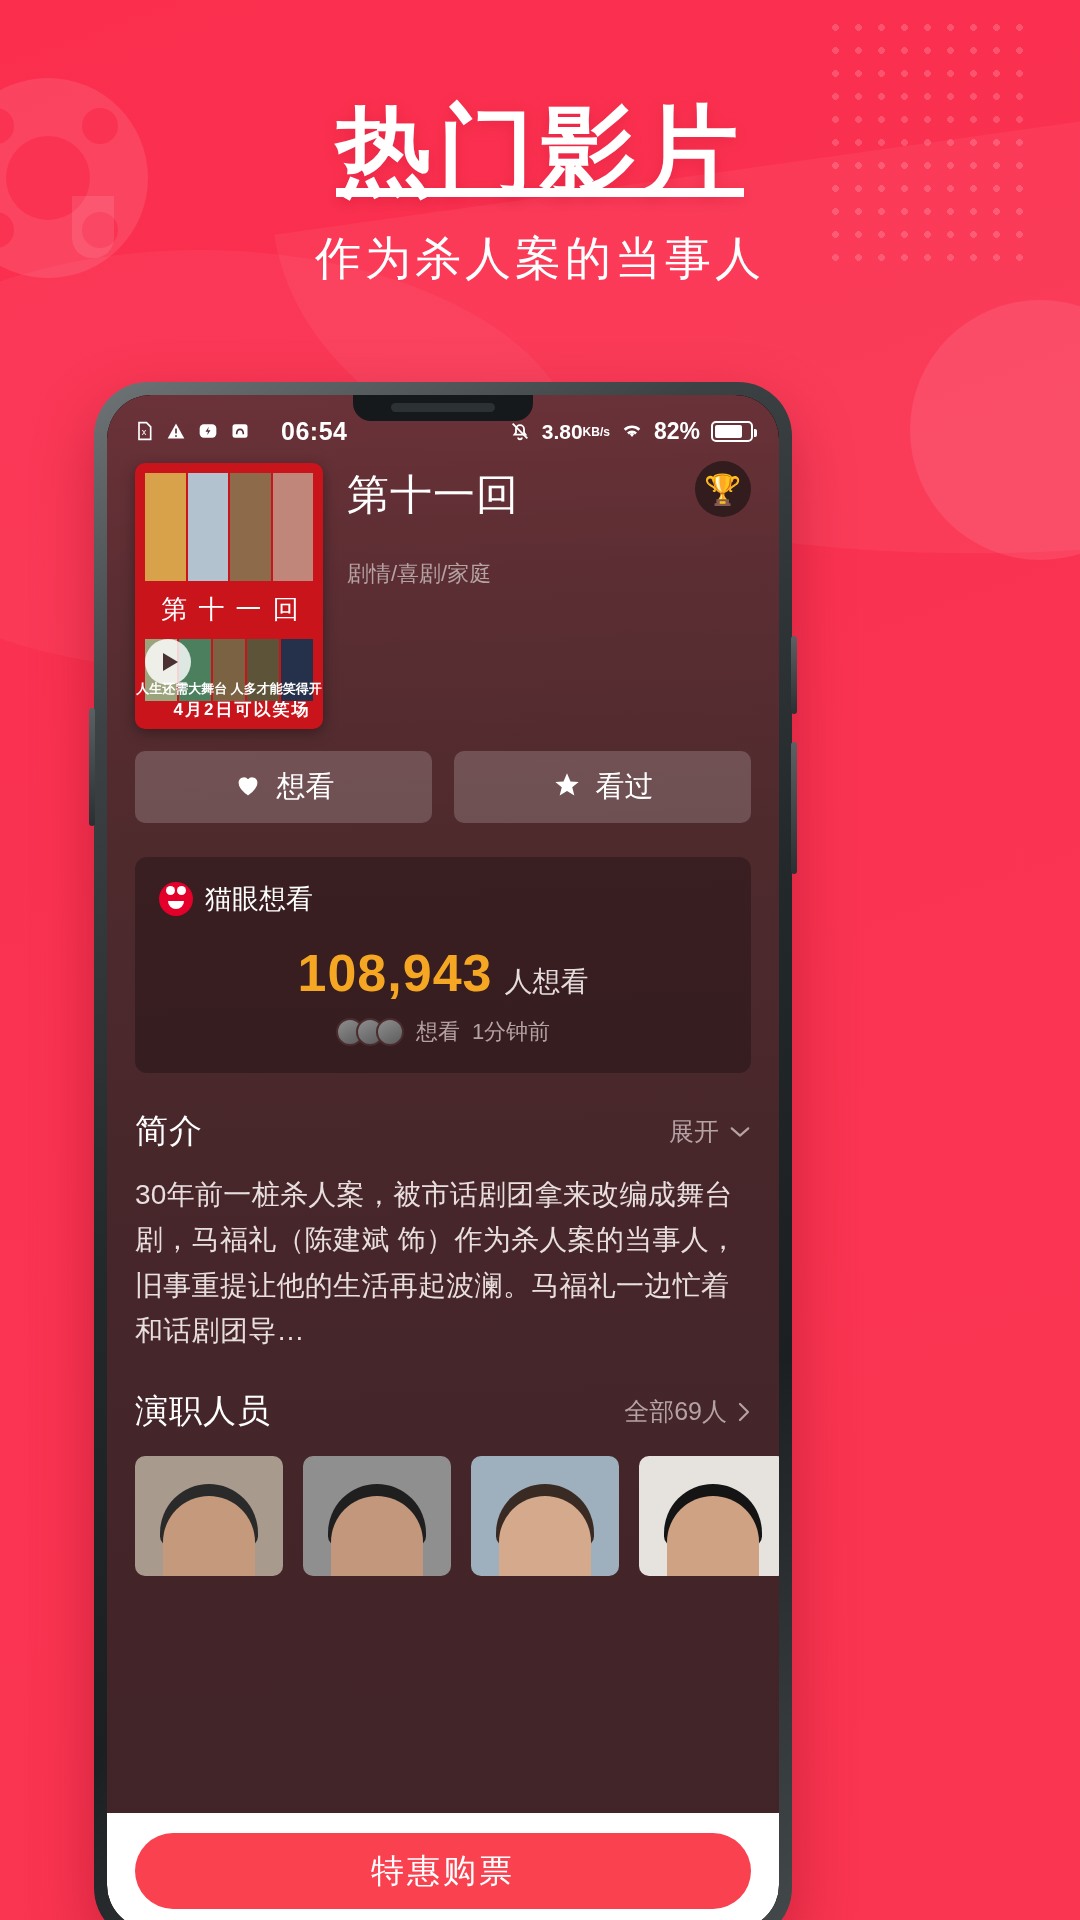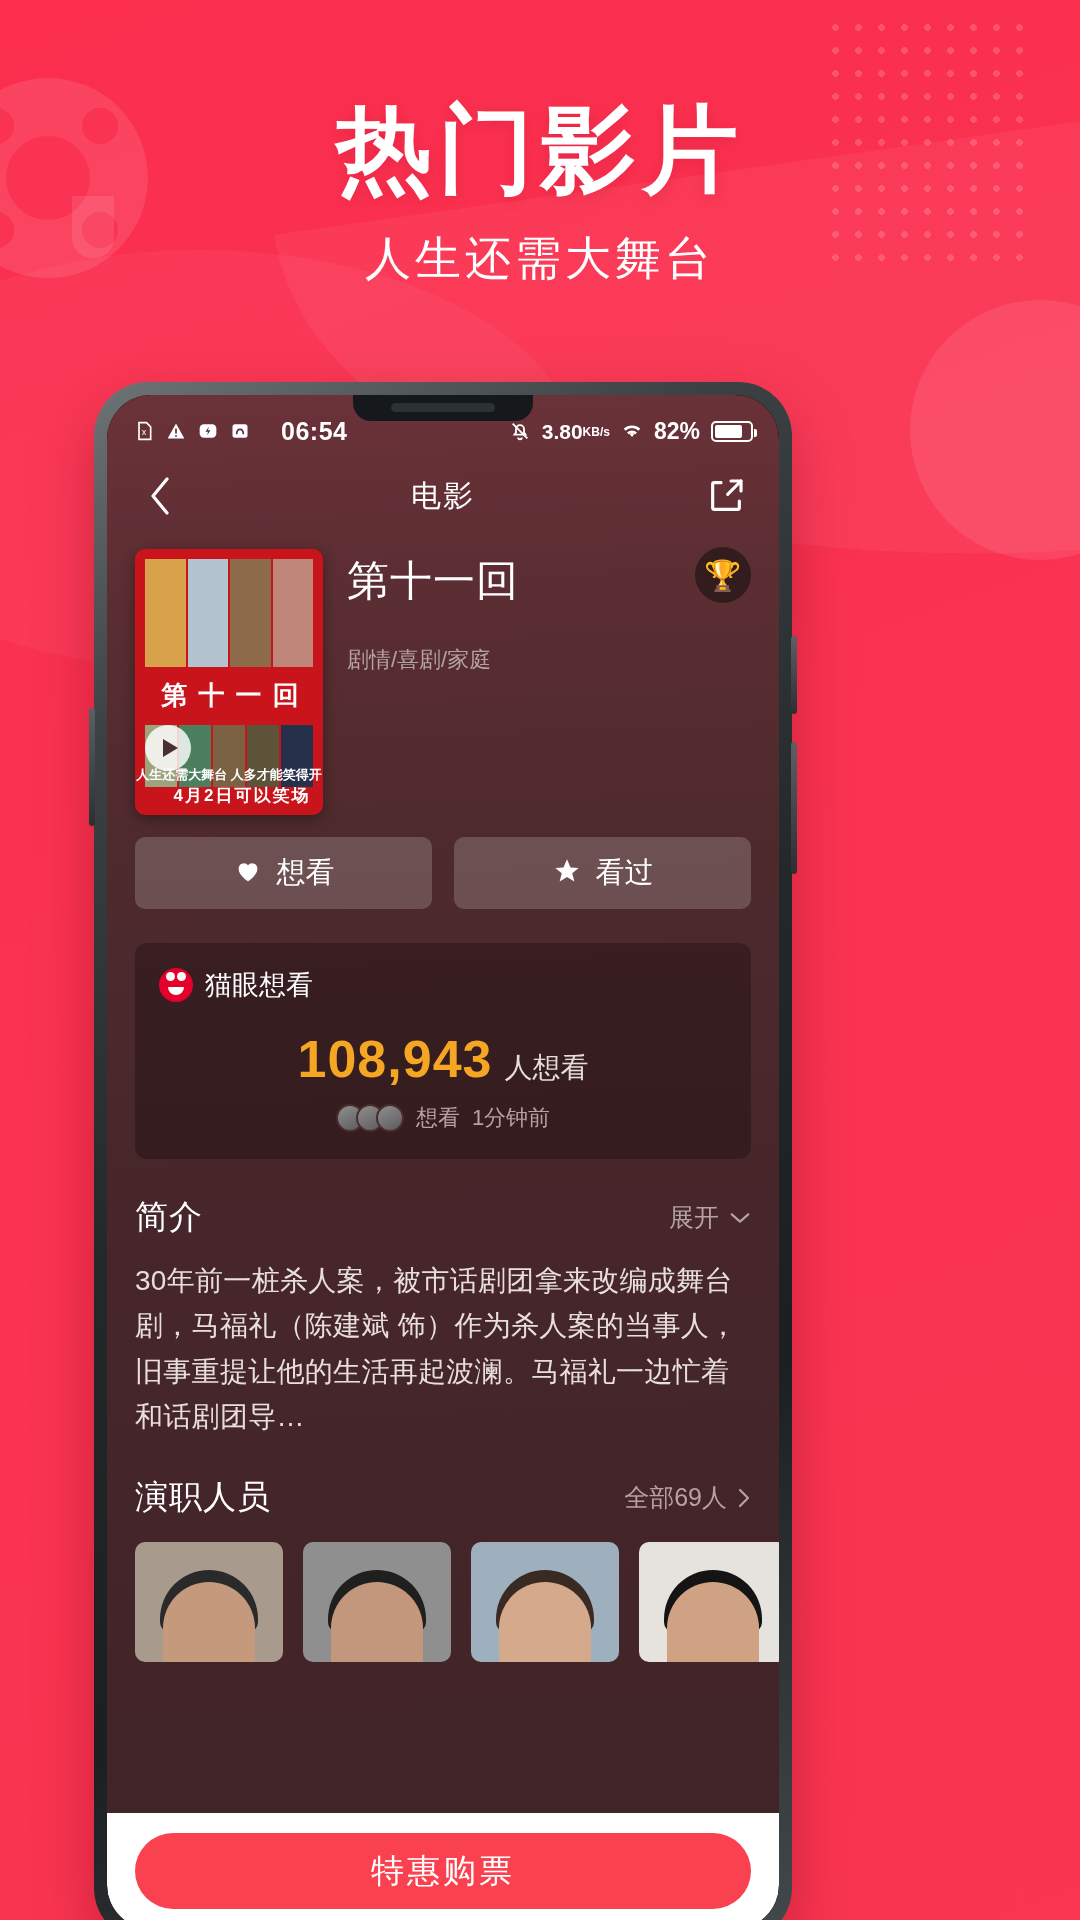--- a/index.html
+++ b/index.html
@@ -59,20 +59,21 @@
     border-radius: 0 0 0 100%;
     transform: rotate(-8deg);
   }
 
   
   .hero { position:absolute; left:0; right:0; top:96px; text-align:center; z-index:4;}
   .hero-title{
     color:#fff; font-size:96px; font-weight:700; letter-spacing:6px;
     line-height:1.12;
     text-shadow:0 3px 14px rgba(150,0,20,0.18);
+    text-decoration:underline;
   }
   .hero-sub{
     color:#fff; font-size:46px; font-weight:400; letter-spacing:4px;
     margin-top:24px;
   }
 
   
   .phone{
     position:absolute; left:94px; top:382px;
     width:698px; height:1560px;
@@ -175,21 +176,21 @@
     position:absolute; left:10px; right:10px; top:10px; height:108px;
     display:grid; grid-template-columns:repeat(4,1fr); gap:2px;
   }
   .poster .p-top div{ background:#d7a24a; }
   .poster .p-top div:nth-child(2){background:#b3c2cf;}
   .poster .p-top div:nth-child(3){background:#8d6a4a;}
   .poster .p-top div:nth-child(4){background:#c0867a;}
   .poster .p-mid{
     position:absolute; left:4px; right:0; top:118px; height:56px;
     display:flex;align-items:center;justify-content:center;
-    color:#fff; font-weight:700; font-size:26px; letter-spacing:2px;
+    color:#fff; font-weight:400; font-size:26px; letter-spacing:2px;
   }
   .poster .p-bot{
     position:absolute; left:10px; right:10px; top:176px; height:62px;
     display:grid; grid-template-columns:repeat(5,1fr); gap:2px;
   }
   .poster .p-bot div{ background:#9ca47e;}
   .poster .p-bot div:nth-child(2){background:#4b7f5e;}
   .poster .p-bot div:nth-child(3){background:#7a6242;}
   .poster .p-bot div:nth-child(4){background:#5c5338;}
   .poster .p-bot div:nth-child(5){background:#25304a;}
@@ -331,21 +332,21 @@
     <div class="reel-hole" style="left:30px;top:30px;"></div>
     <div class="reel-hole" style="right:30px;top:30px;"></div>
     <div class="reel-hole" style="left:30px;bottom:30px;"></div>
     <div class="reel-hole" style="right:30px;bottom:30px;"></div>
   </div>
   <div class="reel-tail"></div>
 </div>
 
 <div class="hero">
   <div class="hero-title">热门影片</div>
-  <div class="hero-sub">人生还需大舞台</div>
+  <div class="hero-sub">作为杀人案的当事人</div>
 </div>
 
 <div class="phone">
   <div class="side-btn b1"></div>
   <div class="side-btn b2"></div>
   <div class="side-btn-l"></div>
 
   <div class="phone-inner">
     <div class="notch"></div>
     <div class="speaker"></div>
@@ -400,35 +401,20 @@
                 <path d="M6.6 13.6a8 8 0 0 1 10.8 0l-2 2.2a5 5 0 0 0-6.8 0z"></path>
               </svg>
           </span>
           <span class="batt-pct">82%</span>
           <span class="batt">
               <i></i>
             </span>
         </div>
       </div>
 
-      <div class="navbar">
-        <div class="nav-btn">
-          <svg width="26" height="42" viewBox="0 0 26 42" fill="none" stroke="#fff" stroke-width="3.2" stroke-linecap="round" stroke-linejoin="round">
-              <polyline points="20,4 6,21 20,38"></polyline>
-            </svg>
-        </div>
-        <div class="nav-title">电影</div>
-        <div class="nav-btn">
-          <svg width="40" height="40" viewBox="0 0 24 24" fill="none" stroke="#fff" stroke-width="1.9" stroke-linecap="round" stroke-linejoin="round">
-              <path d="M9 4H5a1 1 0 0 0-1 1v14a1 1 0 0 0 1 1h14a1 1 0 0 0 1-1v-4"></path>
-              <polyline points="15 3 21 3 21 9"></polyline>
-              <line x1="13" y1="11" x2="21" y2="3"></line>
-            </svg>
-        </div>
-      </div>
 
       <div class="content">
 
         <div class="movie-head">
           <div class="poster">
             <div class="p-top">
               <div></div>
                 <div></div>
                 <div></div>
                 <div></div>

